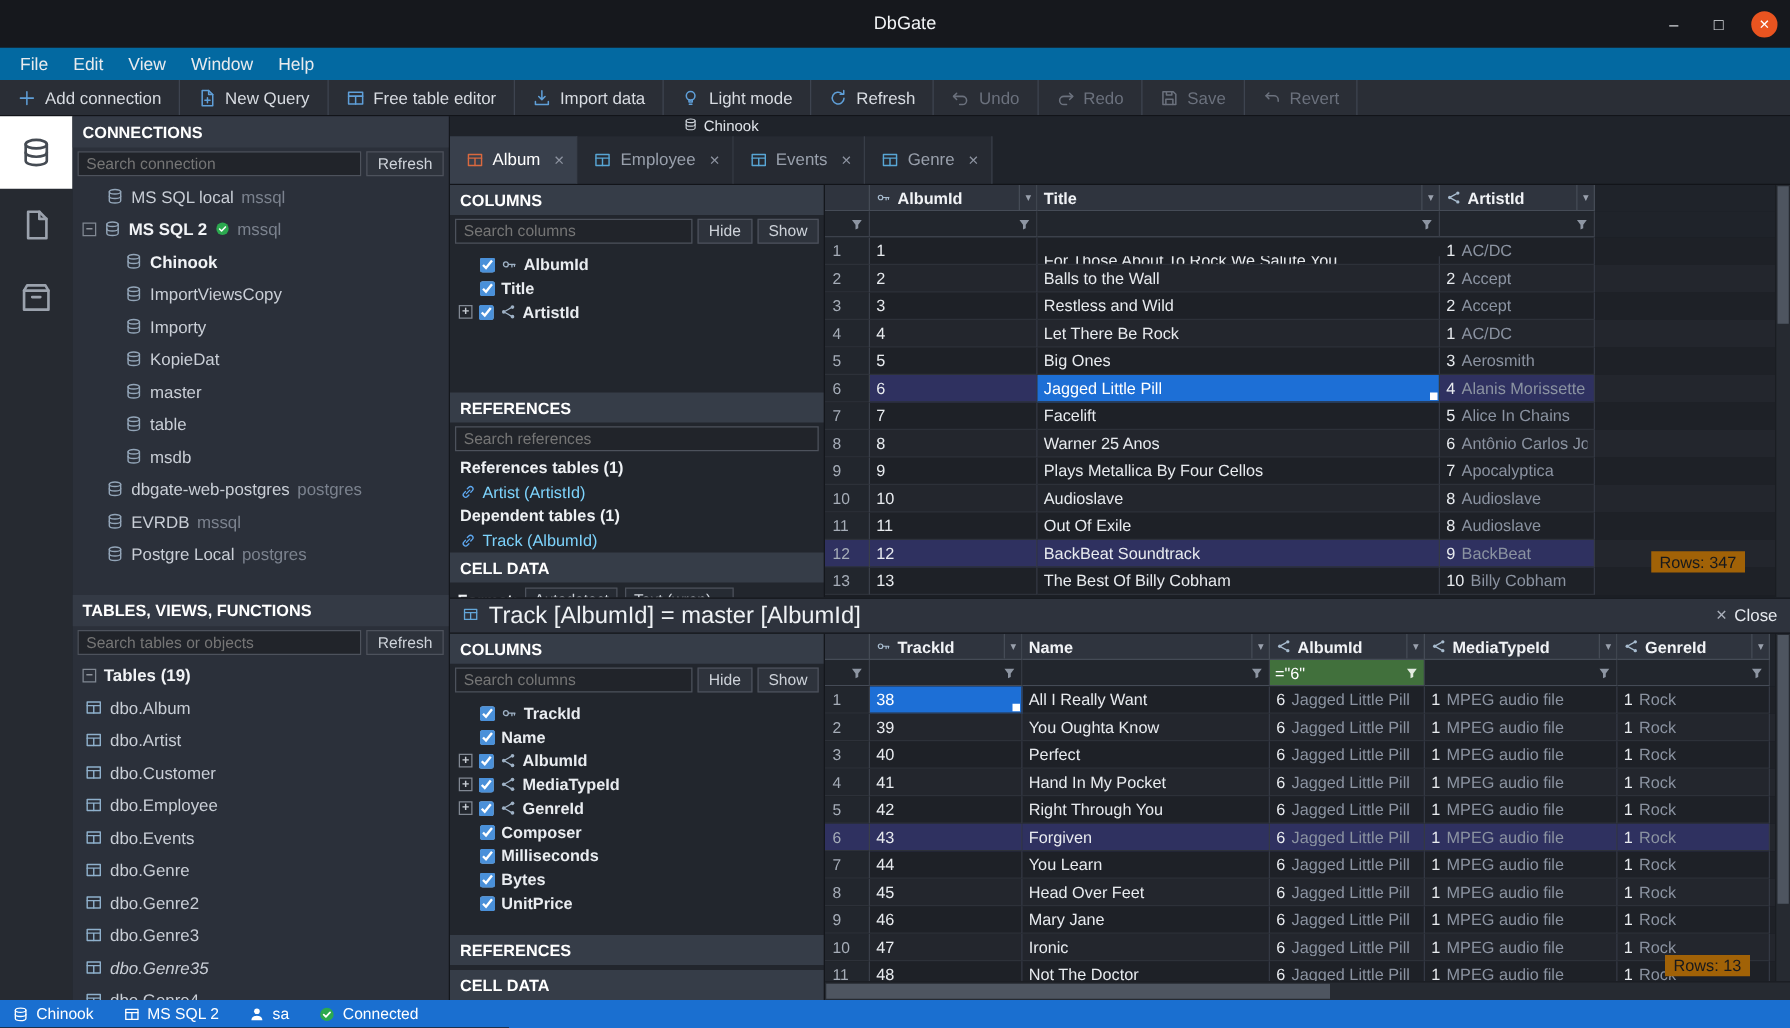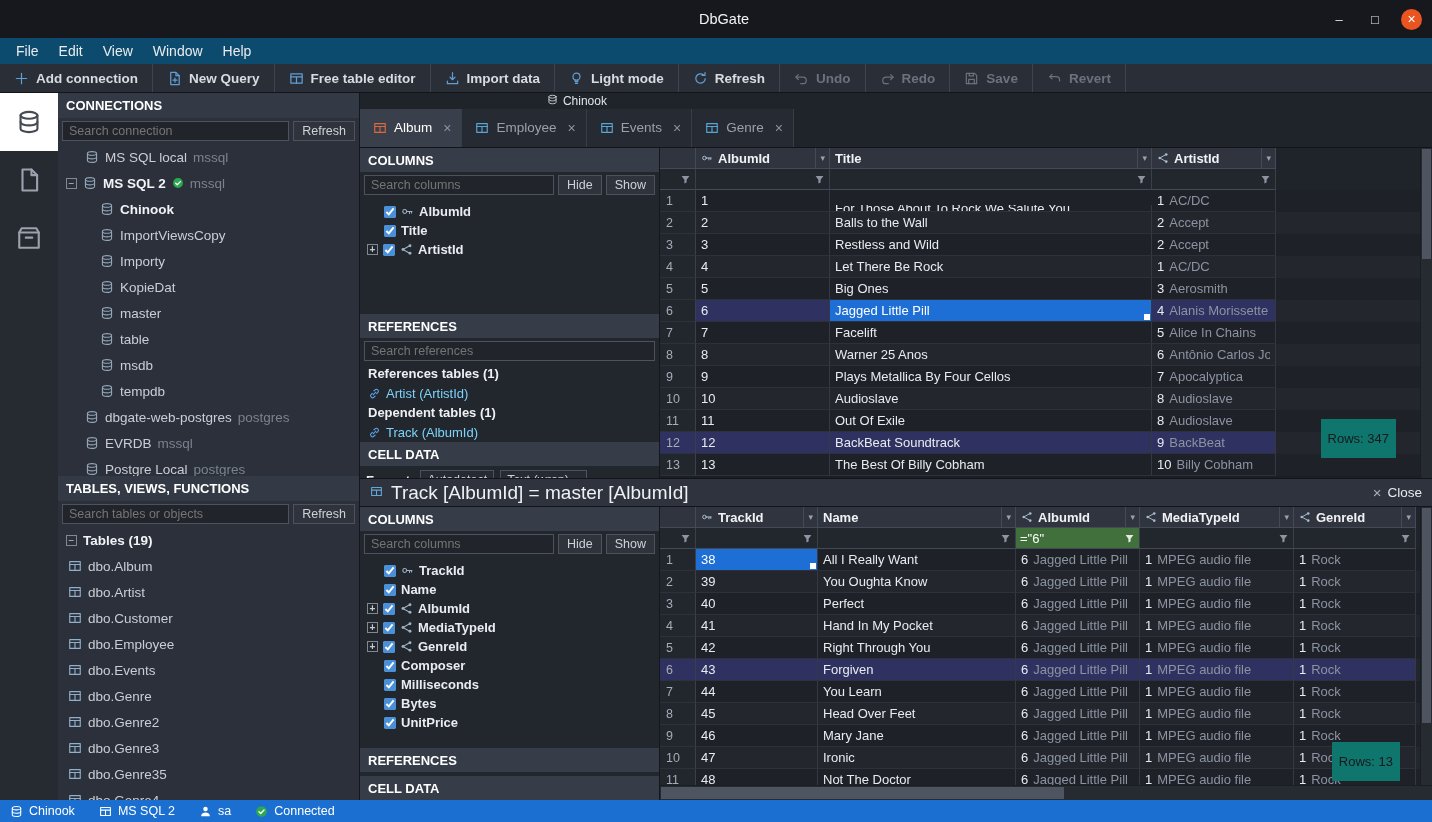--- a/index.html
+++ b/index.html
@@ -9,23 +9,23 @@
   .app{width:1432px;height:822px;display:flex;flex-direction:column;}
 
   
   .titlebar{height:38px;flex:none;background:#16181d;position:relative;display:flex;align-items:center;}
   .tb-title{position:absolute;left:16px;right:0;text-align:center;color:#f2f4f6;font-size:14.5px;}
   .win-controls{position:absolute;right:10px;top:0;bottom:0;display:flex;align-items:center;gap:16px;}
   .win-btn{color:#dfe2e6;font-size:13px;width:20px;height:20px;display:flex;align-items:center;justify-content:center;}
   .win-close{background:#E95420;border-radius:50%;color:#fff;width:21px;height:21px;font-size:14px;}
 
   
-  .menubar{height:26px;flex:none;background:#0c4a6e;display:flex;align-items:center;padding-left:6px;}
+  .menubar{height:26px;flex:none;background:#0369a1;display:flex;align-items:center;padding-left:6px;}
   .menu-item{padding:0 10px;color:#e9ebee;font-size:14px;height:100%;display:flex;align-items:center;}
-  .toolbar{height:29px;flex:none;background:#2a2e36;border-bottom:1px solid #121419;display:flex;font-weight:bold;}
+  .toolbar{height:29px;flex:none;background:#2a2e36;border-bottom:1px solid #121419;display:flex;}
   .tb-btn{display:flex;align-items:center;gap:7px;padding:0 14px;border-right:1px solid #3e4450;font-size:13.5px;color:#d8dce2;white-space:nowrap;}
   .tb-btn .ic{color:#5f9fd8;}
   .tb-btn.disabled{color:#6b717d;}
   .tb-btn.disabled .ic{color:#6b717d;}
 
   .main-body{flex:1;display:flex;min-height:0;}
 
   
   .iconstrip{width:58px;flex:none;background:#262a31;display:flex;flex-direction:column;}
   .strip-cell{height:58px;display:flex;align-items:center;justify-content:center;color:#9ba2ad;}
@@ -92,21 +92,21 @@
   .g-rows{flex:1;overflow:hidden;}
   .g-row{display:flex;height:22px;background:#1e2127;}
   .g-row.alt{background:#23262d;}
   .g-rownum{width:36px;flex:none;display:flex;align-items:center;padding-left:6px;color:#a6adb8;font-size:12.5px;background:#22262d;border-right:1px solid #3a3f49;border-bottom:1px solid #2d3139;}
   .g-dcell{display:flex;align-items:center;padding:0 5px;font-size:13px;color:#e8ebef;border-right:1px solid #343944;border-bottom:1px solid #2d3139;white-space:nowrap;overflow:hidden;flex:none;}
   .g-hint{color:#8b93a1;margin-left:5px;overflow:hidden;}
   .g-dcell.focus{background:#1d6fd6;color:#fff;position:relative;}
   .g-dcell.focus::after{content:"";position:absolute;right:1px;bottom:1px;width:6px;height:6px;background:#fff;}
   .g-dcell.rowsel{background:#2f3160;}
   .g-row.marked .g-dcell,.g-row.marked .g-rownum{background:#2f3160;}
-  .rows-badge{position:absolute;background:#0f766e;color:#17191d;font-size:13px;padding:12px 7px;}
+  .rows-badge{position:absolute;background:#a16207;color:#17191d;font-size:13px;padding:1px 7px;}
   #top-grid .rows-badge{right:36px;bottom:20px;}
   #bottom-grid .rows-badge{right:32px;bottom:4px;}
   .vscroll{position:absolute;top:0;right:0;bottom:0;width:12px;background:#262a31;border-left:1px solid #1a1d22;}
   .vthumb{position:absolute;top:1px;left:1px;right:1px;background:#4e5560;}
   .hscroll{height:15px;flex:none;background:#262a31;position:relative;border-top:1px solid #1a1d22;}
   .hthumb{position:absolute;left:1px;top:1px;bottom:1px;width:403px;background:#4e5560;}
 
   
   .statusbar{height:22px;flex:none;background:#1a6fd0;display:flex;align-items:center;gap:24px;padding:0 10px;color:#fff;font-size:12.5px;}
   .sb-item{display:flex;align-items:center;gap:6px;white-space:nowrap;}
@@ -308,28 +308,20 @@
             <span class="si-label">table</span>
           </div>
           <div class="side-item" style="padding-left: 42px;">
             <svg viewBox="0 0 16 16" class="ic" style="width:14px;height:14px;color:#93a5b8" fill="none" stroke="currentColor" stroke-width="1.3" stroke-linecap="round" stroke-linejoin="round">
               <ellipse cx="8" cy="3.9" rx="5.2" ry="2.1"></ellipse>
               <path d="M2.8 3.9v8.2c0 1.2 2.3 2.1 5.2 2.1s5.2-.9 5.2-2.1V3.9"></path>
               <path d="M2.8 8c0 1.2 2.3 2.1 5.2 2.1S13.2 9.2 13.2 8"></path>
             </svg>
             <span class="si-label">msdb</span>
           </div>
-          <div class="side-item" style="padding-left: 42px;">
-            <svg viewBox="0 0 16 16" class="ic" style="width:14px;height:14px;color:#93a5b8" fill="none" stroke="currentColor" stroke-width="1.3" stroke-linecap="round" stroke-linejoin="round">
-              <ellipse cx="8" cy="3.9" rx="5.2" ry="2.1"></ellipse>
-              <path d="M2.8 3.9v8.2c0 1.2 2.3 2.1 5.2 2.1s5.2-.9 5.2-2.1V3.9"></path>
-              <path d="M2.8 8c0 1.2 2.3 2.1 5.2 2.1S13.2 9.2 13.2 8"></path>
-            </svg>
-            <span class="si-label">tempdb</span>
-          </div>
           <div class="side-item" style="padding-left: 27px;">
             <svg viewBox="0 0 16 16" class="ic" style="width:14px;height:14px;color:#93a5b8" fill="none" stroke="currentColor" stroke-width="1.3" stroke-linecap="round" stroke-linejoin="round">
               <ellipse cx="8" cy="3.9" rx="5.2" ry="2.1"></ellipse>
               <path d="M2.8 3.9v8.2c0 1.2 2.3 2.1 5.2 2.1s5.2-.9 5.2-2.1V3.9"></path>
               <path d="M2.8 8c0 1.2 2.3 2.1 5.2 2.1S13.2 9.2 13.2 8"></path>
             </svg>
             <span class="si-label">dbgate-web-postgres</span>
             <span class="si-suffix">postgres</span>
           </div>
           <div class="side-item" style="padding-left: 27px;">
@@ -410,21 +402,21 @@
             </svg>
             <span class="si-label">dbo.Genre2</span>
           </div>
           <div class="side-item" style="padding-left: 10px;">
             <svg viewBox="0 0 16 16" class="ic" style="width:14px;height:14px;color:#8fb0cc" fill="none" stroke="currentColor" stroke-width="1.3" stroke-linecap="round" stroke-linejoin="round">
               <rect x="2" y="3" width="12" height="10"></rect>
               <path d="M2 6.3h12M8 6.3V13"></path>
             </svg>
             <span class="si-label">dbo.Genre3</span>
           </div>
-          <div class="side-item" style="padding-left: 10px;">
+          <div class="side-item" style="padding-left: 10px; font-style: italic;">
             <svg viewBox="0 0 16 16" class="ic" style="width:14px;height:14px;color:#8fb0cc" fill="none" stroke="currentColor" stroke-width="1.3" stroke-linecap="round" stroke-linejoin="round">
               <rect x="2" y="3" width="12" height="10"></rect>
               <path d="M2 6.3h12M8 6.3V13"></path>
             </svg>
             <span class="si-label">dbo.Genre35</span>
           </div>
           <div class="side-item" style="padding-left: 10px;">
             <svg viewBox="0 0 16 16" class="ic" style="width:14px;height:14px;color:#8fb0cc" fill="none" stroke="currentColor" stroke-width="1.3" stroke-linecap="round" stroke-linejoin="round">
               <rect x="2" y="3" width="12" height="10"></rect>
               <path d="M2 6.3h12M8 6.3V13"></path>

